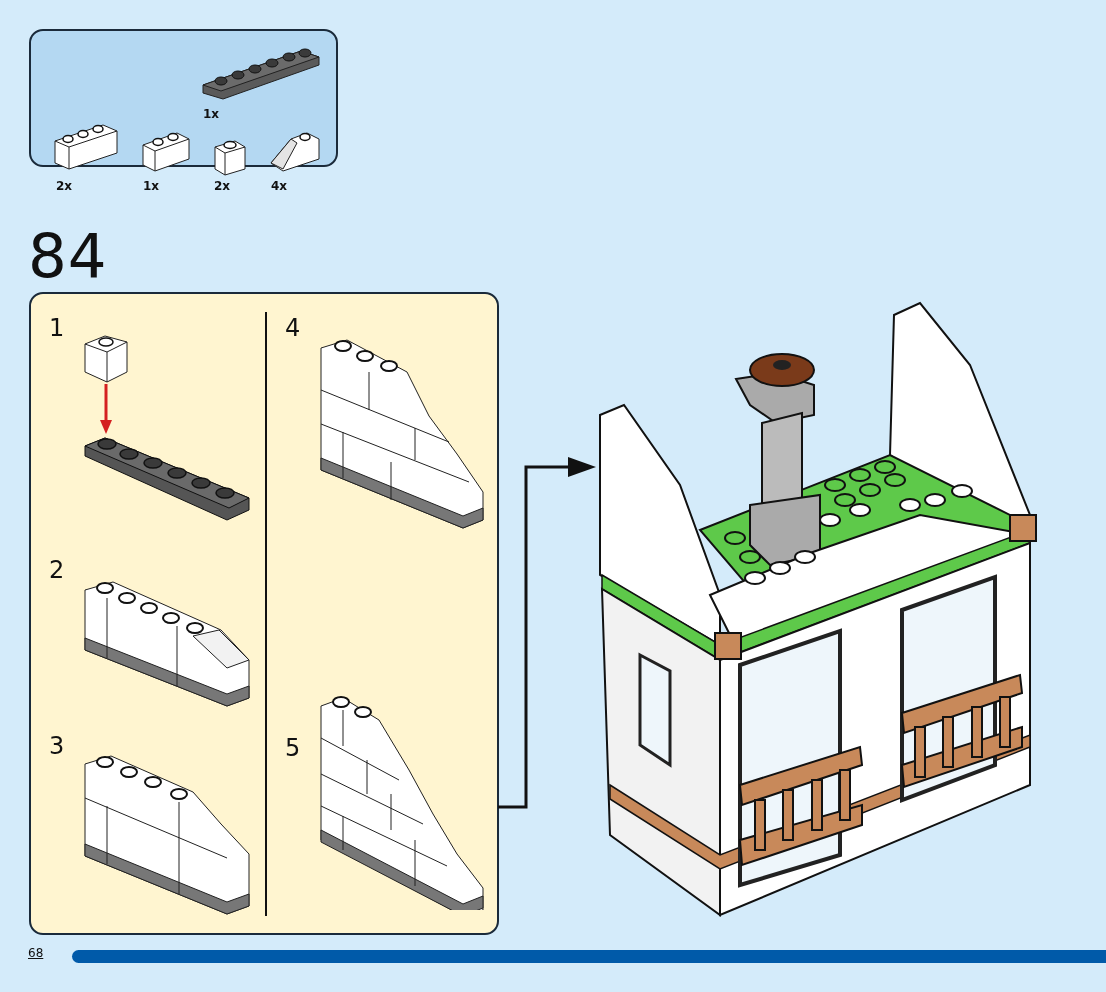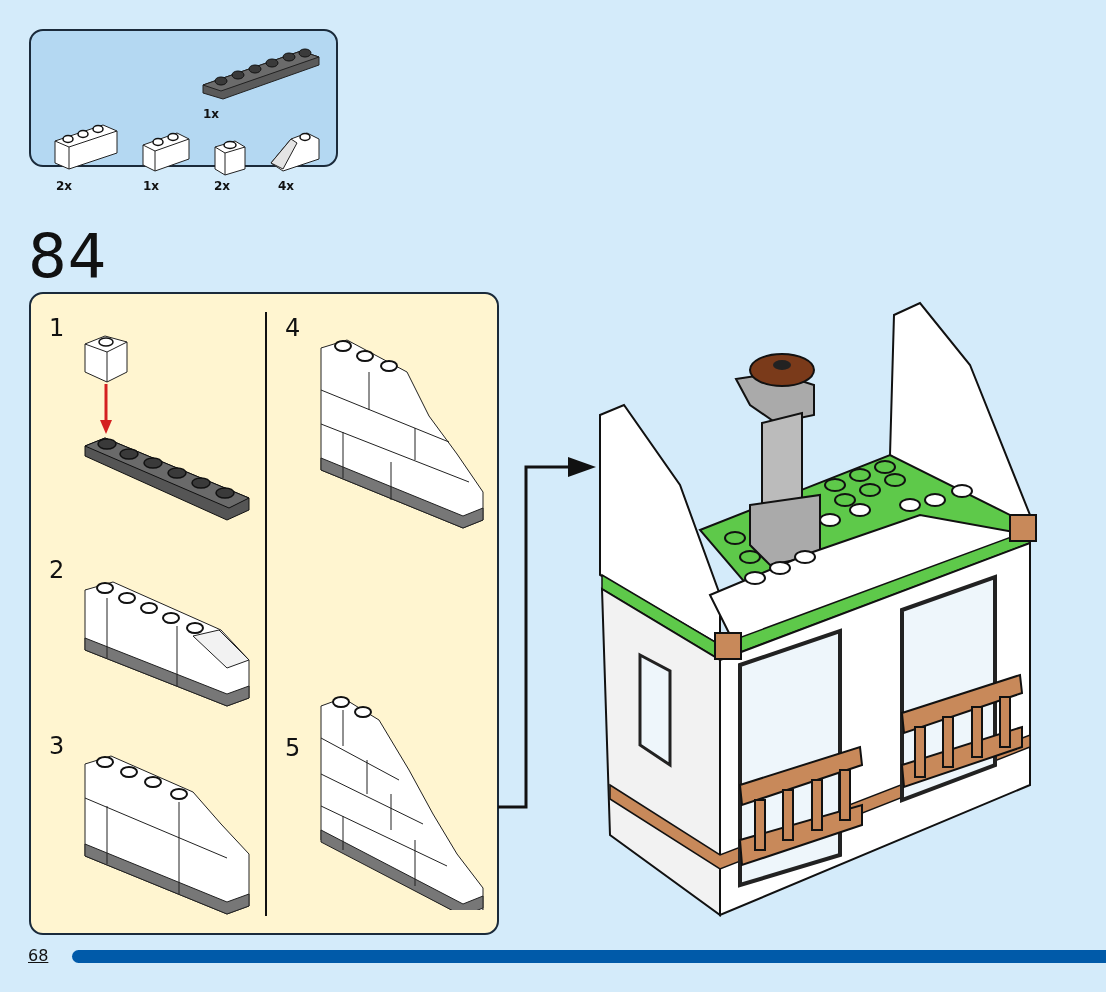--- a/index.html
+++ b/index.html
@@ -7,21 +7,21 @@
   .parts-box { position:absolute; left:29px; top:29px; width:309px; height:138px; background:#b4d8f2; border:2px solid #1a2a3a; border-radius:14px; box-sizing:border-box; }
   .part { position:absolute; }
   .part-qty { position:absolute; font-size:12px; color:#111; font-weight:bold; }
   .step-number { position:absolute; left:28px; top:220px; font-size:61px; color:#111; font-family:"DejaVu Sans", sans-serif; letter-spacing:1px; }
   .substeps-box { position:absolute; left:29px; top:292px; width:470px; height:643px; background:#fff5d0; border:2px solid #1a2a3a; border-radius:14px; box-sizing:border-box; }
   .divider { position:absolute; left:234px; top:18px; width:2px; height:604px; background:#111; }
   .substep-num { position:absolute; font-size:24px; color:#111; }
   .illus { position:absolute; }
   .callout-line { position:absolute; }
   .main-model { position:absolute; left:590px; top:295px; }
-  .page-number { position:absolute; left:28px; top:946px; font-size:16px; color:#111;text-decoration:underline; }
+  .page-number { position:absolute; left:28px; top:946px; font-size:12px; color:#111;text-decoration:underline; }
   .progress-bar { position:absolute; left:72px; top:950px; width:1040px; height:13px; background:#005aa9; border-radius:7px 0 0 7px; }
 </style>
 </head>
 <body>
 
 <div class="parts-box">
 
   <svg class="part" style="left:170px;top:12px" width="120" height="60" viewBox="0 0 120 60">
     <polygon points="2,42 100,8 118,14 118,22 22,56 2,50" fill="#5a5a5a" stroke="#222" stroke-width="1"></polygon>
     <polygon points="2,42 100,8 118,14 20,48" fill="#6b6b6b" stroke="#222" stroke-width="1"></polygon>
@@ -68,21 +68,21 @@
       <line x1="12" y1="16" x2="12" y2="38" stroke="#222"></line>
     <ellipse cx="17" cy="8" rx="6" ry="3.5" fill="#fff" stroke="#111" stroke-width="1.5"></ellipse>
   </svg>
   <span class="part-qty" style="left:183px;top:148px">2x</span>
 
   <svg class="part" style="left:238px;top:98px" width="52" height="46" viewBox="0 0 52 46">
     <polygon points="2,34 22,10 38,4 50,10 50,30 14,42" fill="#fff" stroke="#222"></polygon>
     <polygon points="2,34 22,10 28,14 14,40" fill="#e4e4e4" stroke="#222"></polygon>
     <ellipse cx="36" cy="8" rx="5" ry="3.5" fill="#fff" stroke="#111" stroke-width="1.5"></ellipse>
   </svg>
-  <span class="part-qty" style="left:247px;top:148px">4x</span>
+  <span class="part-qty" style="left:240px;top:148px">4x</span>
 </div>
 
 <div class="step-number">84</div>
 
 <div class="substeps-box">
   <div class="divider"></div>
 
   <span class="substep-num" style="left:18px;top:20px">1</span>
   <svg class="illus" style="left:50px;top:36px" width="170" height="200" viewBox="0 0 170 200">
     <polygon points="4,14 24,6 46,12 46,42 26,52 4,42" fill="#fff" stroke="#222"></polygon>

